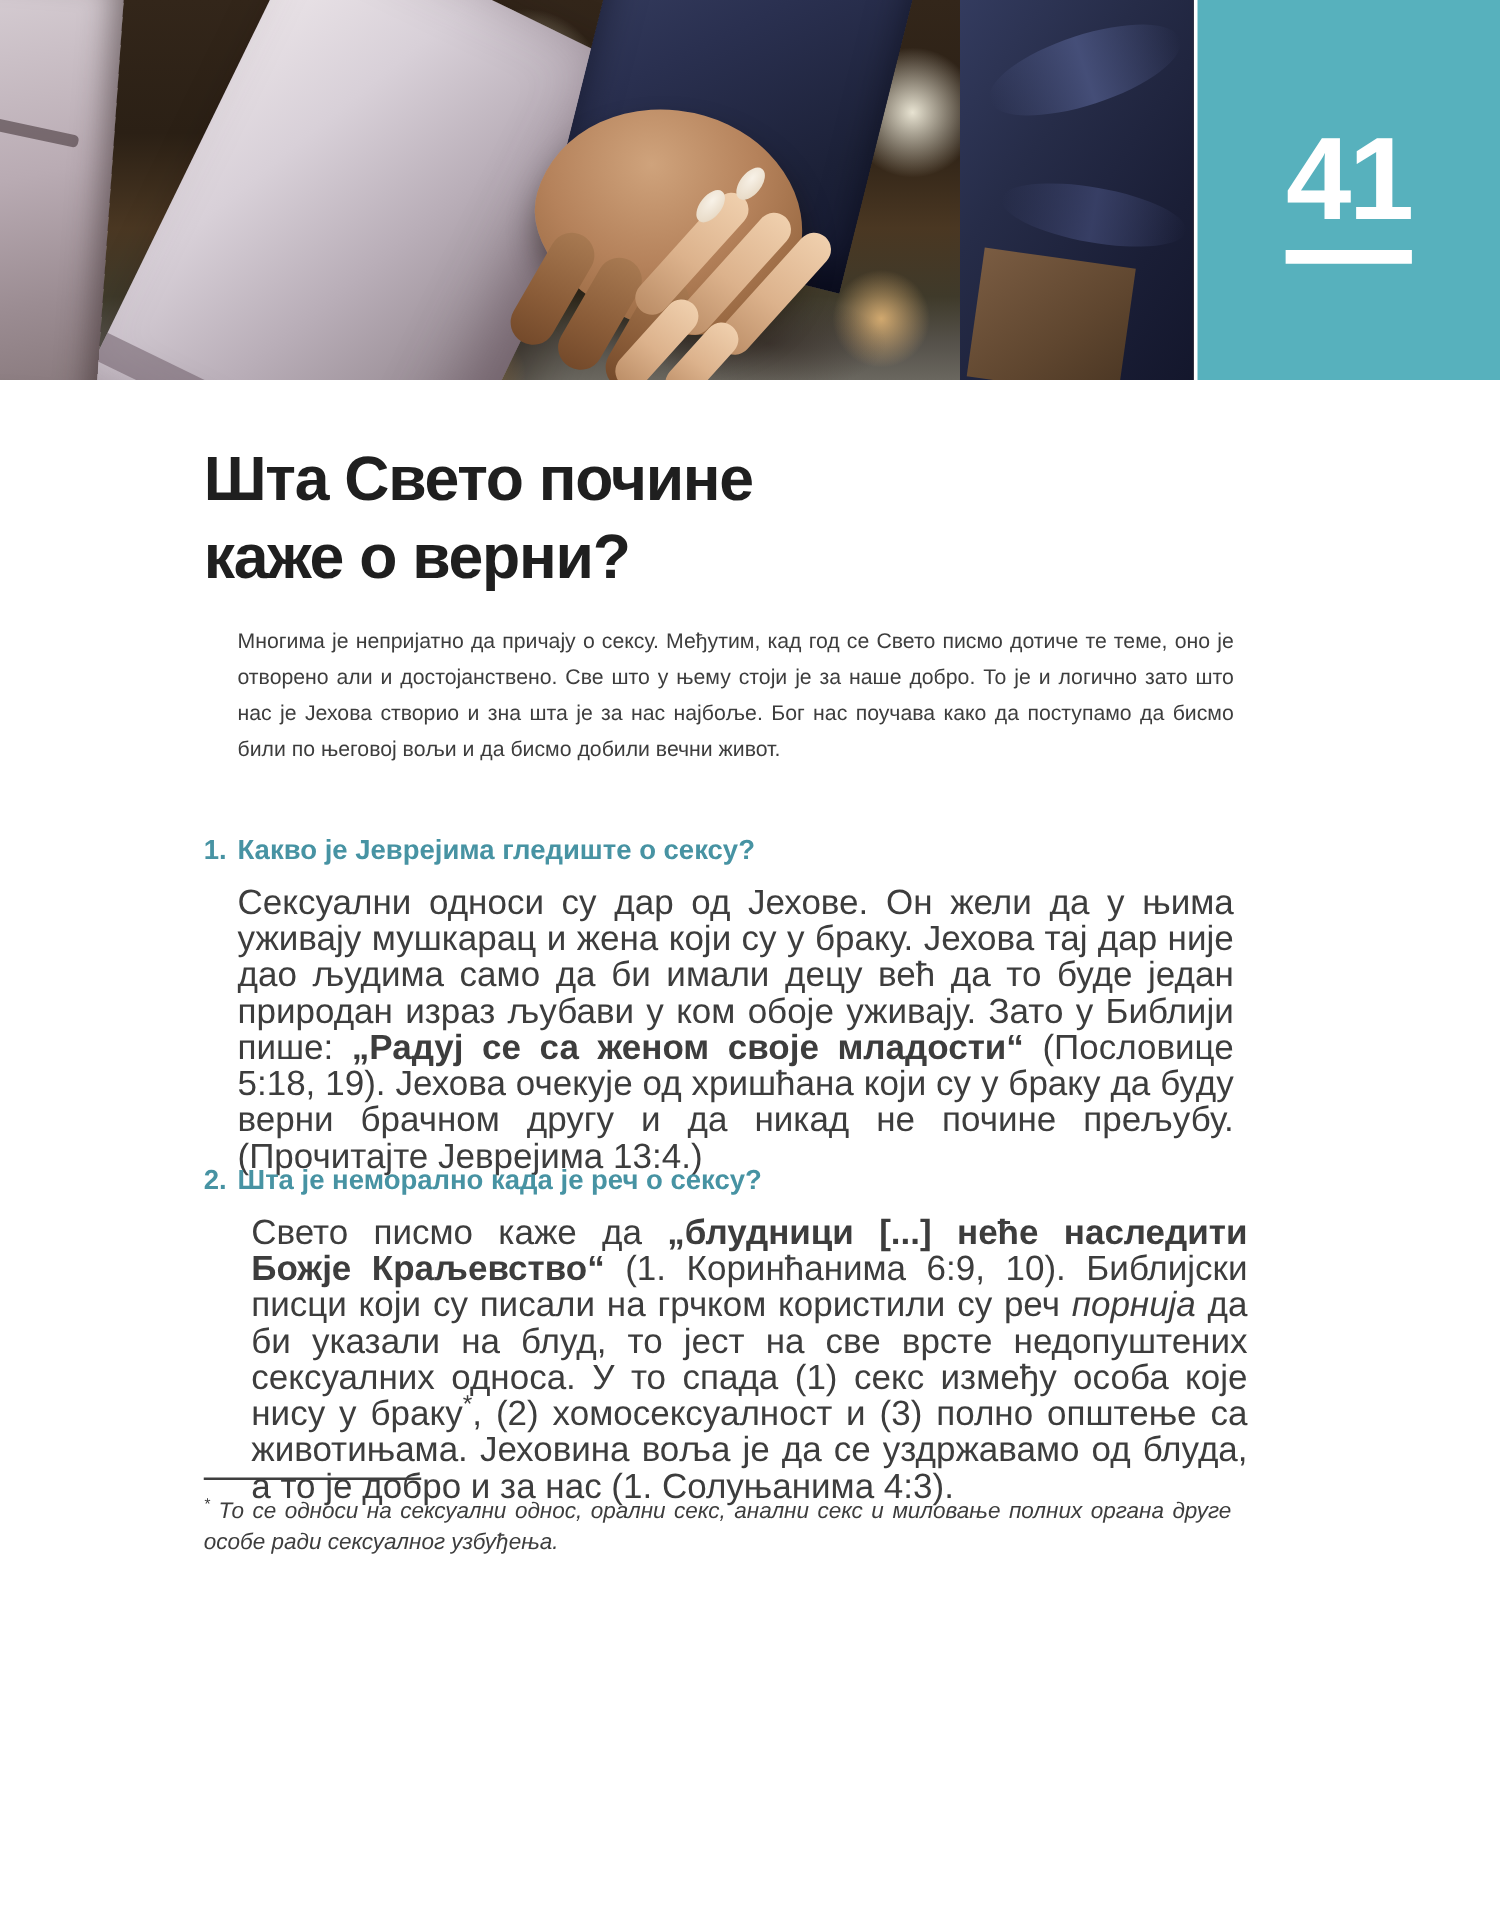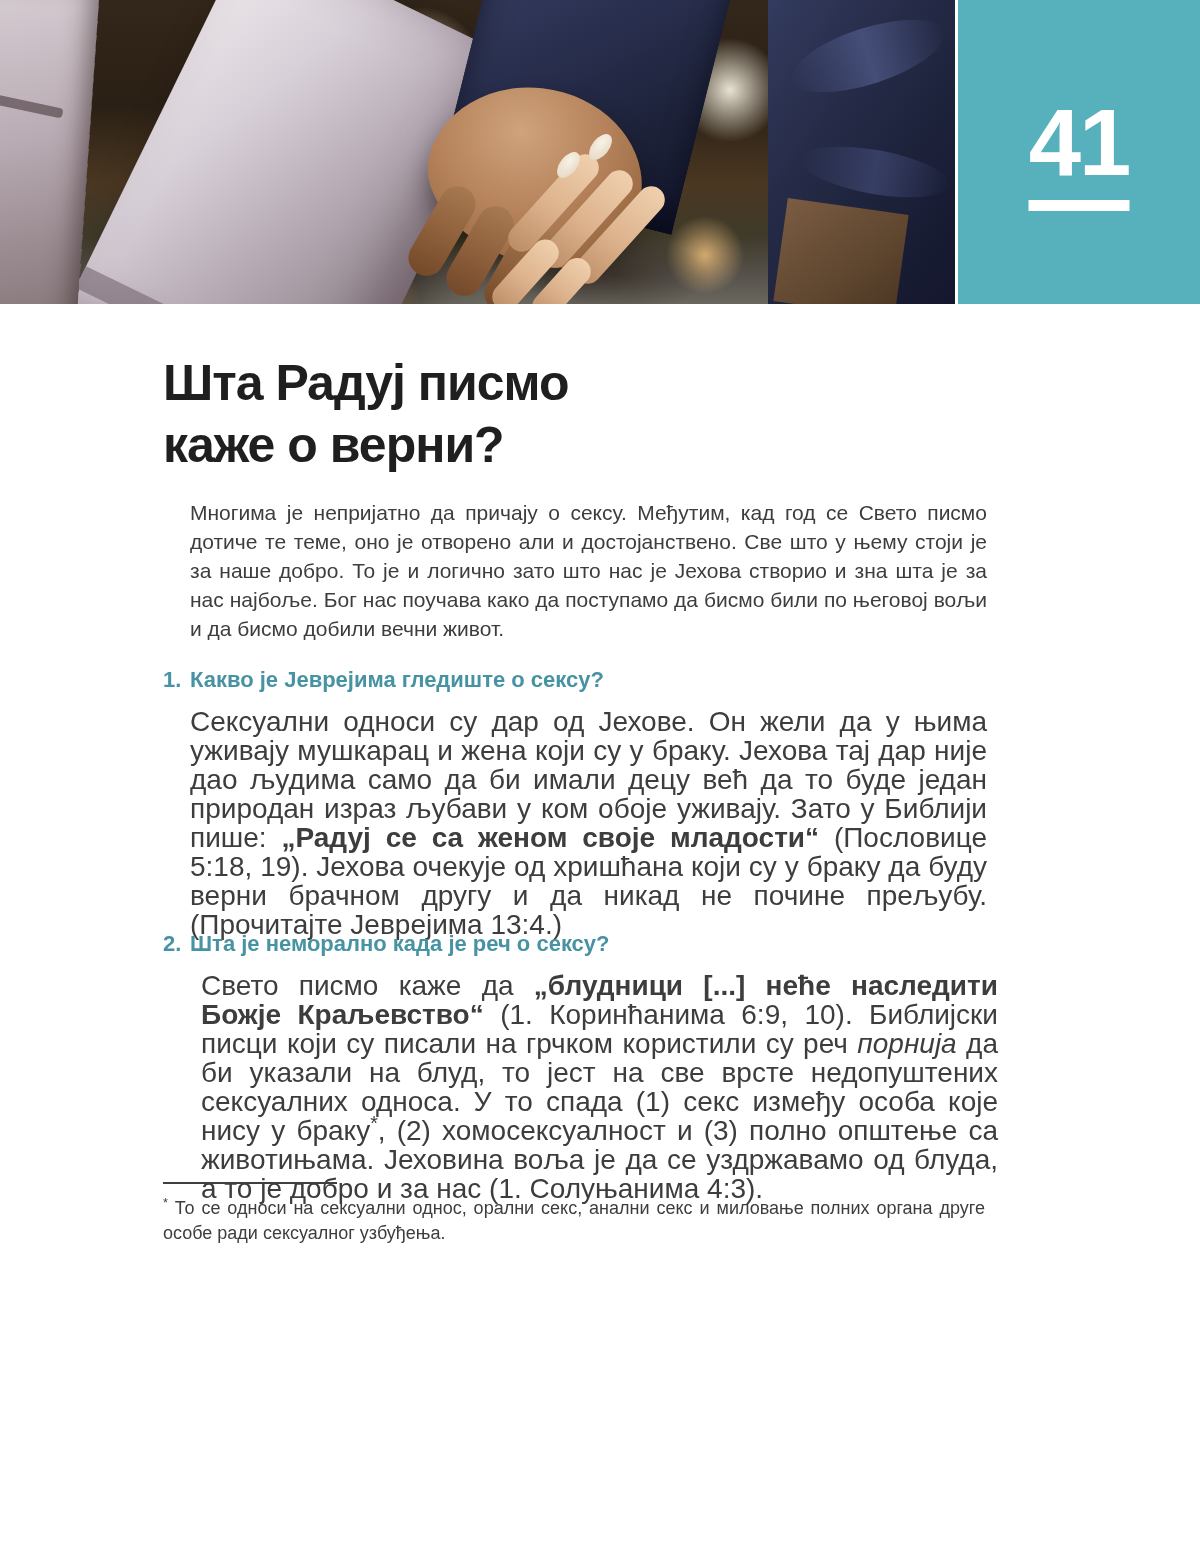--- a/index.html
+++ b/index.html
@@ -60,32 +60,32 @@
 
   .num-block{position:absolute;left:958px;top:0;width:242px;height:304px;background:var(--teal-block,#57b1bd);}
   .chapter-number{position:absolute;left:0;top:96px;width:100%;text-align:center;color:#ffffff;
       font-size:94px;font-weight:bold;line-height:1;letter-spacing:-2px;}
   .chapter-underline{position:absolute;left:50%;top:200px;transform:translateX(-50%);
       width:101px;height:11px;background:#ffffff;}
 
   
   .page-title{position:absolute;left:163px;top:352px;width:840px;color:var(--title-text,#1f1f1f);
       font-size:50px;font-weight:bold;line-height:62px;letter-spacing:-1px;}
-  .intro{position:absolute;left:190px;top:498px;width:797px;font-size:21px;line-height:29px;
+  .intro{position:absolute;left:190px;top:498px;width:797px;font-size:17px;line-height:29px;
       text-align:justify;}
   .question{position:absolute;left:163px;width:824px;display:flex;
       color:var(--heading-teal,#4793a3);font-size:22px;font-weight:bold;line-height:26px;}
   .question .qnum{flex:0 0 27px;}
   .q1{top:667px;} .q2{top:931px;}
   .answer{position:absolute;left:190px;width:797px;font-size:28px;line-height:29px;text-align:justify;}
   .a1{top:707px;} .a2{top:971px;margin-left:11px;}
   .answer sup, .footnote sup{font-size:70%;line-height:0;vertical-align:super;}
   .footnote-rule{position:absolute;left:163px;top:1182px;width:174px;height:2px;background:#3f3f3f;}
   .footnote{position:absolute;left:163px;top:1196px;width:822px;font-size:18px;line-height:25px;
-      text-align:justify;}
+      text-align:justify;font-style:italic;}
 </style>
 </head>
 <body>
 
 <div class="page">
 
   <div class="header">
     <div class="photo">
       <div class="p-light-sleeve">
         <div class="p-sleeve-hem"></div>
@@ -111,21 +111,21 @@
       <div class="p-nail n1"></div>
       <div class="p-nail n2"></div>
     </div>
     <div class="num-block">
       <div class="chapter-number">41</div>
       <div class="chapter-underline"></div>
     </div>
   </div>
 
   <div class="page-title">
-    <div>Шта Радуј писмо</div>
+    <div>Шта Свето почине</div>
     <div>каже о верни?</div>
   </div>
 
   <div class="intro">Многима је непријатно да причају о сексу. Међутим, кад год се Свето писмо дотиче те теме, оно је отворено али и достојанствено. Све што у њему стоји је за наше добро. То је и логично зато што нас је Јехова створио и зна шта је за нас најбоље. Бог нас поучава како да поступамо да бисмо били по његовој вољи и да бисмо добили вечни живот.</div>
 
   <div class="question q1">
     <span class="qnum">1.</span>
     <span>Какво је Јеврејима гледиште о сексу?</span>
   </div>
   <div class="answer a1"><span>Сексуални односи су дар од Јехове. Он жели да у њима уживају мушкарац и жена који су у браку. Јехова тај дар није дао људима само да би имали децу већ да то буде један природан израз љубави у ком обоје уживају. Зато у Библији пише: </span><span style="font-weight: bold;">„Радуј се са женом своје младости“</span><span> (Пословице 5:18, 19). Јехова очекује од хришћана који су у браку да буду верни брачном другу и да никад не почине прељубу. (Прочитајте Јеврејима 13:4.)</span></div>

